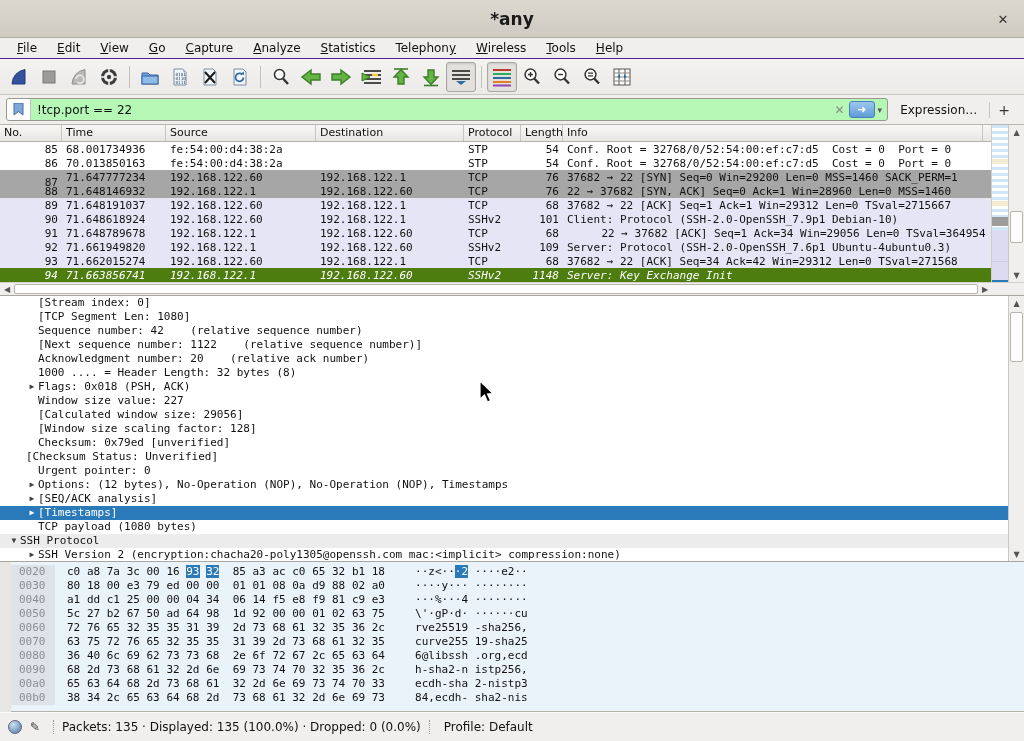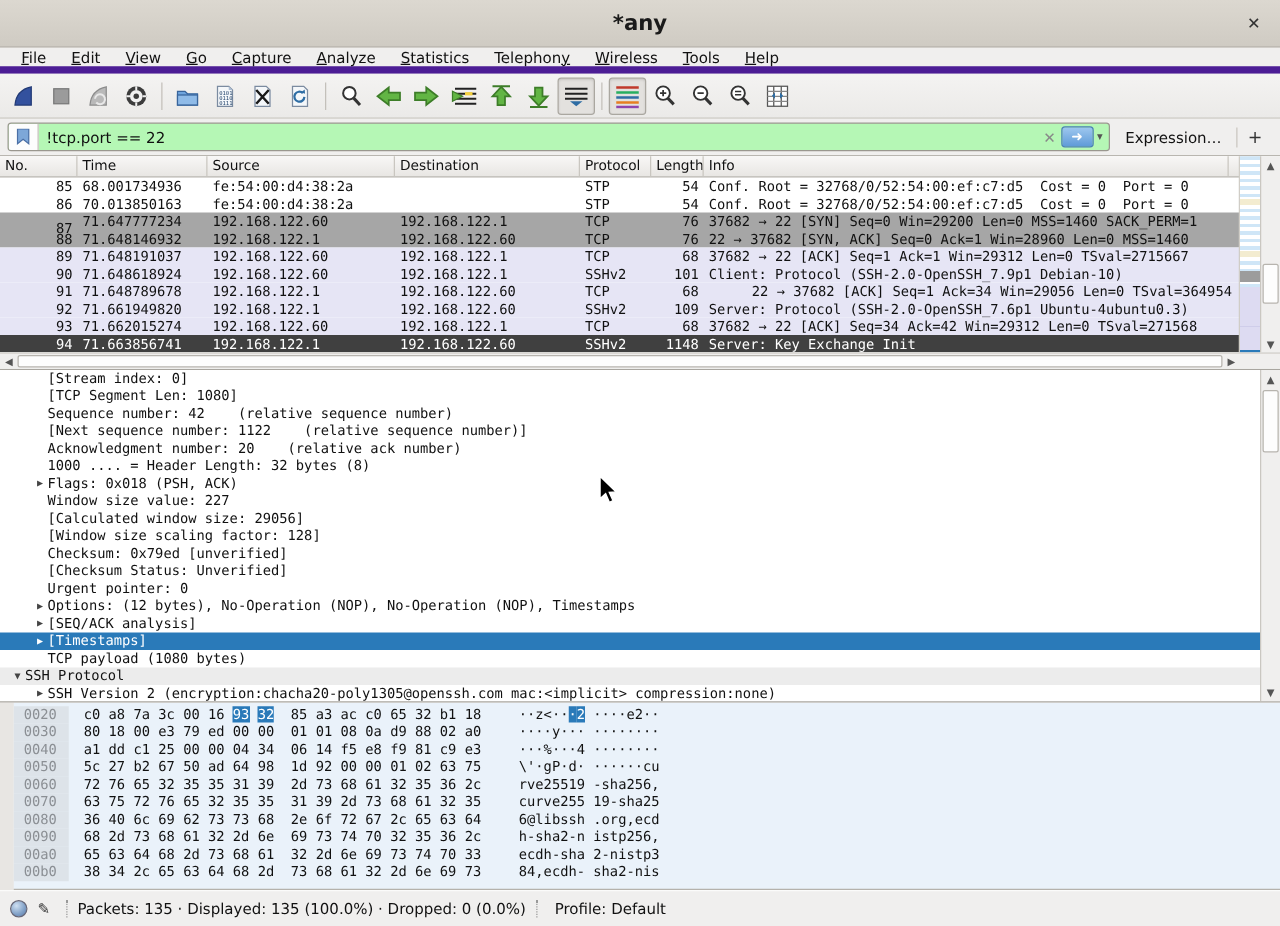--- a/index.html
+++ b/index.html
@@ -8,21 +8,21 @@
          display:flex; flex-direction:column; position:relative; }
 
   
   .titlebar { height:38px; background:linear-gradient(#dcd8d0,#cfcbc3); border-bottom:1px solid #b3afa7;
               display:flex; align-items:center; justify-content:center; position:relative; flex:none; }
   .titlebar .title { font-weight:bold; font-size:17px; color:#1a1a1a; }
   .titlebar .close { position:absolute; right:12px; top:10px; width:18px; height:18px; display:flex;
                      align-items:center; justify-content:center; color:#333; font-size:13px; cursor:default; }
 
   
-  .menubar { height:21px; background:#f0efee; border-bottom:6px solid #4c1d95; display:flex; align-items:center;
+  .menubar { height:21px; background:#f0efee; border-bottom:1px solid #4c1d95; display:flex; align-items:center;
              padding-left:8px; gap:2px; flex:none; }
   .menu-item { padding:2px 9px; font-size:12px; color:#111; }
   .menu-item u { text-decoration:underline; }
 
   
   .toolbar { height:36px; background:linear-gradient(#f4f3f2,#ebeae8); border-bottom:1px solid #cac7c1;
              display:flex; align-items:center; padding:0 4px; flex:none; }
   .tb-btn { width:30px; height:30px; display:flex; align-items:center; justify-content:center;
             border:1px solid transparent; border-radius:3px; background:transparent; }
   .tb-btn.pressed { border-color:#aaa7a0; background:#e3e1de; box-shadow:inset 0 1px 2px rgba(0,0,0,.12); }
@@ -50,21 +50,21 @@
                  flex-direction:column; flex:none; position:relative; }
   .pl-header { height:17px; display:flex; background:linear-gradient(#f8f7f6,#e8e6e3);
                border-bottom:1px solid #b5b2ac; flex:none; font-size:11px; }
   .plh-cell { border-right:1px solid #c9c6c0; padding:1px 4px; white-space:nowrap; overflow:hidden; }
   .pl-rows { flex:1; overflow:hidden; position:relative; }
   .pl-row { height:14px; display:flex; font-size:11px; font-family:"DejaVu Sans Mono", monospace;
             white-space:nowrap; align-items:center; }
   .pl-cell { overflow:hidden; white-space:pre; padding:0 4px; flex:none; }
   .pl-row.gray { background:#a6a6a6; }
   .pl-row.lav  { background:#e6e5f5; }
-  .pl-row.sel  { background:#404040; color:#fff; }
+  .pl-row.sel  { background:#4d7c0f; color:#fff;font-style:italic; }
   .pl-minimap { position:absolute; right:16px; top:0; bottom:13px; width:17px; border-left:1px solid #d0cdc7;
                 background:
                   linear-gradient(180deg, transparent 0 34px, #f3ecd0 34px 39px, transparent 39px 76px,
                     #f3ecd0 76px 81px, transparent 81px 92px, #9c9c9c 92px 101px, transparent 101px 105px,
                     #dddbf2 105px 136px, #cfcdea 136px 137px, #dddbf2 137px 155px, #2a7ab9 155px 160px, transparent 160px),
                   repeating-linear-gradient(180deg, #cfe6f7 0 3px, #ffffff 3px 6px); }
   .v-scroll { position:absolute; right:0; top:0; width:16px; background:#f0efee; border-left:1px solid #cac7c1; }
   .packet-list .v-scroll { bottom:13px; }
   .v-scroll .arr { position:absolute; left:0; width:100%; height:14px; display:flex; align-items:center;
                    justify-content:center; font-size:8px; color:#555; }
@@ -429,21 +429,21 @@
       <div class="det-line" style="padding-left: 26px;"><span class="arrow"></span><span>[TCP Segment Len: 1080]</span></div>
       <div class="det-line" style="padding-left: 26px;"><span class="arrow"></span><span>Sequence number: 42    (relative sequence number)</span></div>
       <div class="det-line" style="padding-left: 26px;"><span class="arrow"></span><span>[Next sequence number: 1122    (relative sequence number)]</span></div>
       <div class="det-line" style="padding-left: 26px;"><span class="arrow"></span><span>Acknowledgment number: 20    (relative ack number)</span></div>
       <div class="det-line" style="padding-left: 26px;"><span class="arrow"></span><span>1000 .... = Header Length: 32 bytes (8)</span></div>
       <div class="det-line" style="padding-left: 26px;"><span class="arrow">▶</span><span>Flags: 0x018 (PSH, ACK)</span></div>
       <div class="det-line" style="padding-left: 26px;"><span class="arrow"></span><span>Window size value: 227</span></div>
       <div class="det-line" style="padding-left: 26px;"><span class="arrow"></span><span>[Calculated window size: 29056]</span></div>
       <div class="det-line" style="padding-left: 26px;"><span class="arrow"></span><span>[Window size scaling factor: 128]</span></div>
       <div class="det-line" style="padding-left: 26px;"><span class="arrow"></span><span>Checksum: 0x79ed [unverified]</span></div>
-      <div class="det-line" style="padding-left: 26px;"><span class="arrow"></span><span>[Checksum Status: Unverified]</span></div>
+      <div class="det-line" style="padding-left: 14px;"><span class="arrow"></span><span>[Checksum Status: Unverified]</span></div>
       <div class="det-line" style="padding-left: 26px;"><span class="arrow"></span><span>Urgent pointer: 0</span></div>
       <div class="det-line" style="padding-left: 26px;"><span class="arrow">▶</span><span>Options: (12 bytes), No-Operation (NOP), No-Operation (NOP), Timestamps</span></div>
       <div class="det-line" style="padding-left: 26px;"><span class="arrow">▶</span><span>[SEQ/ACK analysis]</span></div>
       <div class="det-line sel" style="padding-left: 26px;"><span class="arrow">▶</span><span>[Timestamps]</span></div>
       <div class="det-line" style="padding-left: 26px;"><span class="arrow"></span><span>TCP payload (1080 bytes)</span></div>
       <div class="det-line shade" style="padding-left: 8px;"><span class="arrow">▼</span><span>SSH Protocol</span></div>
       <div class="det-line" style="padding-left: 26px;"><span class="arrow">▶</span><span>SSH Version 2 (encryption:chacha20-poly1305@openssh.com mac:&lt;implicit&gt; compression:none)</span></div>
     </div>
   <div class="v-scroll" style="top:0; bottom:0;">
     <div class="arr up">▲</div>

